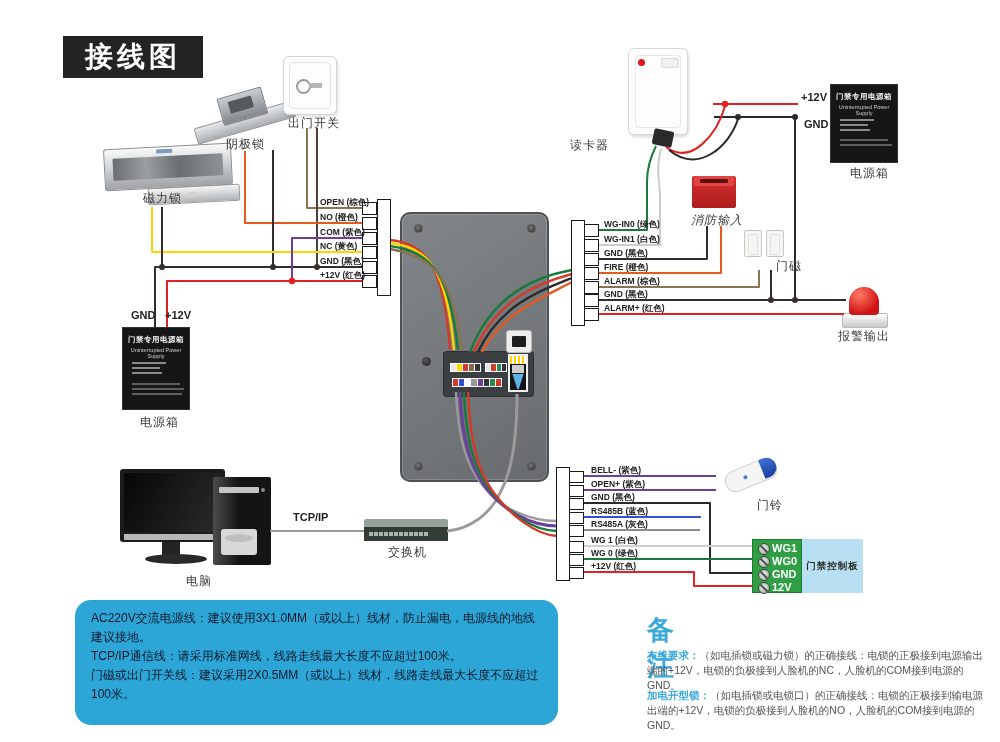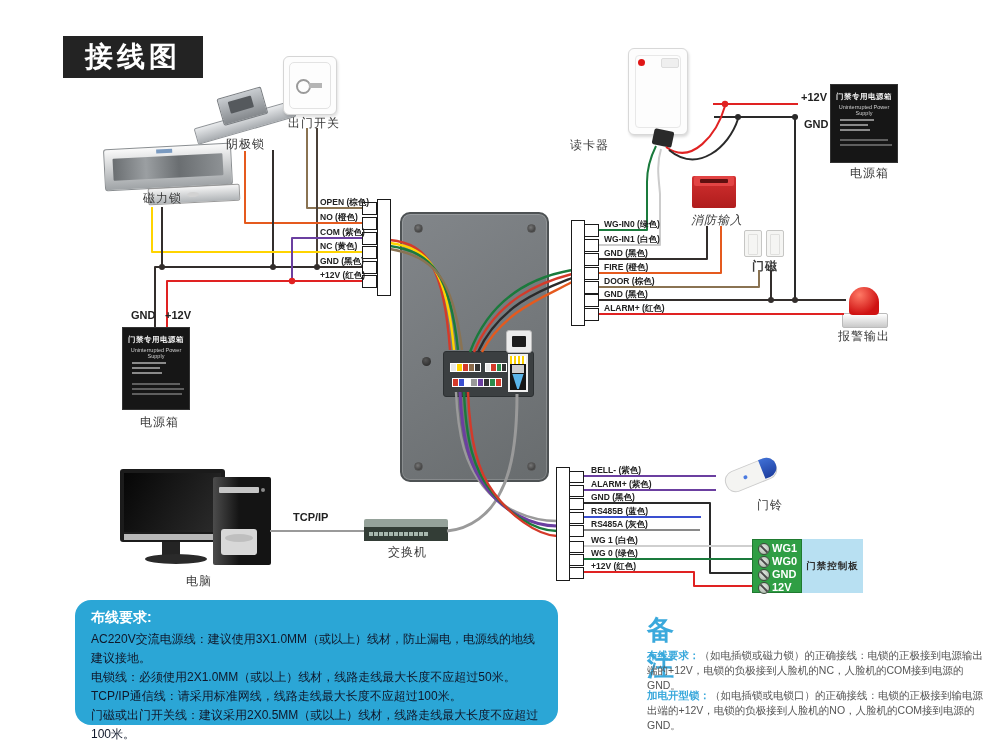--- a/index.html
+++ b/index.html
@@ -411,21 +411,21 @@
 
     <div class="abs title-box">
       <span>接线图</span>
     </div>
 
     <div class="abs dlabel" style="left:143px;top:190px;">磁力锁</div>
     <div class="abs dlabel" style="left:226px;top:136px;">阴极锁</div>
     <div class="abs dlabel" style="left:288px;top:115px;">出门开关</div>
     <div class="abs dlabel" style="left:570px;top:137px;">读卡器</div>
     <div class="abs dlabel" style="left:691px;top:212px;font-style:italic;">消防输入</div>
-    <div class="abs dlabel" style="left:752px;top:258px;font-weight:bold;">门磁</div>
+    <div class="abs dlabel" style="left:776px;top:258px;">门磁</div>
     <div class="abs dlabel" style="left:838px;top:328px;">报警输出</div>
     <div class="abs dlabel" style="left:757px;top:497px;">门铃</div>
     <div class="abs dlabel" style="left:186px;top:573px;">电脑</div>
     <div class="abs dlabel" style="left:388px;top:544px;">交换机</div>
     <div class="abs dlabel" style="left:140px;top:414px;">电源箱</div>
     <div class="abs dlabel" style="left:850px;top:165px;">电源箱</div>
 
     <div class="abs plabel" style="left:131px;top:309px;">GND</div>
     <div class="abs plabel" style="left:165px;top:309px;">+12V</div>
     <div class="abs plabel" style="left:801px;top:91px;">+12V</div>
@@ -436,37 +436,35 @@
     <div class="abs trow" style="left:320px;top:212px;">NO (橙色)</div>
     <div class="abs trow" style="left:320px;top:227px;">COM (紫色)</div>
     <div class="abs trow" style="left:320px;top:241px;">NC (黄色)</div>
     <div class="abs trow" style="left:320px;top:256px;">GND (黑色)</div>
     <div class="abs trow" style="left:320px;top:270px;">+12V (红色)</div>
 
     <div class="abs trow" style="left:604px;top:219px;">WG-IN0 (绿色)</div>
     <div class="abs trow" style="left:604px;top:234px;">WG-IN1 (白色)</div>
     <div class="abs trow" style="left:604px;top:248px;">GND (黑色)</div>
     <div class="abs trow" style="left:604px;top:262px;">FIRE (橙色)</div>
-    <div class="abs trow" style="left:604px;top:276px;">DOOR (棕色)</div>
+    <div class="abs trow" style="left:604px;top:276px;">ALARM (棕色)</div>
     <div class="abs trow" style="left:604px;top:289px;">GND (黑色)</div>
     <div class="abs trow" style="left:604px;top:303px;">ALARM+ (红色)</div>
 
     <div class="abs trow" style="left:591px;top:465px;">BELL- (紫色)</div>
-    <div class="abs trow" style="left:591px;top:479px;">ALARM+ (紫色)</div>
+    <div class="abs trow" style="left:591px;top:479px;">OPEN+ (紫色)</div>
     <div class="abs trow" style="left:591px;top:492px;">GND (黑色)</div>
     <div class="abs trow" style="left:591px;top:506px;">RS485B (蓝色)</div>
     <div class="abs trow" style="left:591px;top:519px;">RS485A (灰色)</div>
     <div class="abs trow" style="left:591px;top:535px;">WG 1 (白色)</div>
     <div class="abs trow" style="left:591px;top:548px;">WG 0 (绿色)</div>
     <div class="abs trow" style="left:591px;top:561px;">+12V (红色)</div>
 
     <div class="abs bluebox">
-      <div class="bt">布线要求:</div>
       <div class="bl">AC220V交流电源线：建议使用3X1.0MM（或以上）线材，防止漏电，电源线的地线建议接地。</div>
-      <div class="bl">电锁线：必须使用2X1.0MM（或以上）线材，线路走线最大长度不应超过50米。</div>
       <div class="bl">TCP/IP通信线：请采用标准网线，线路走线最大长度不应超过100米。</div>
       <div class="bl">门磁或出门开关线：建议采用2X0.5MM（或以上）线材，线路走线最大长度不应超过100米。</div>
 
     </div>
 
     <div class="abs notes-title">备注</div>
     <div class="abs note-p" style="left:647px;top:648px;">
       <b>布线要求：</b><span>（如电插锁或磁力锁）的正确接线：电锁的正极接到电源输出端的+12V，电锁的负极接到人脸机的NC，人脸机的COM接到电源的GND。</span>
     </div>
     <div class="abs note-p" style="left:647px;top:688px;">

